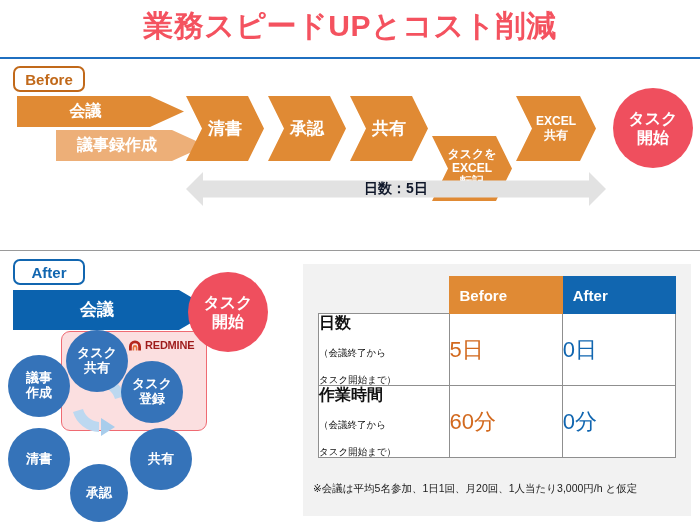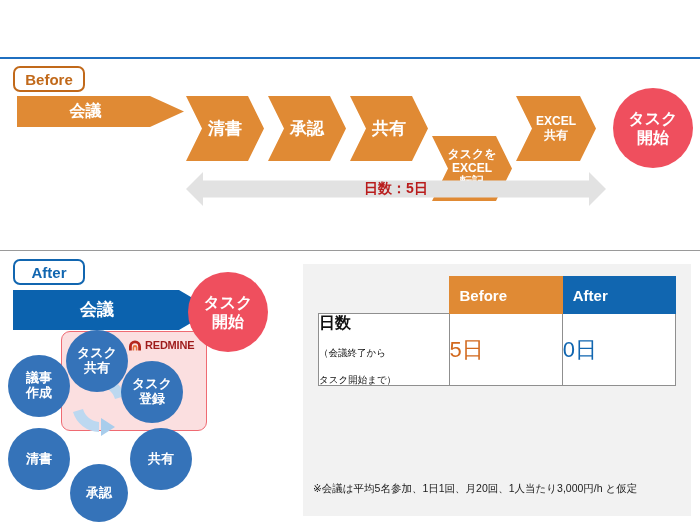--- a/index.html
+++ b/index.html
@@ -143,21 +143,21 @@
     background: #e2e2e2;
     clip-path: polygon(0 50%, 17px 0, 17px 25%, calc(100% - 17px) 25%, calc(100% - 17px) 0,
                        100% 50%, calc(100% - 17px) 100%, calc(100% - 17px) 75%,
                        17px 75%, 17px 100%);
   }
   .dbl-arrow-label {
     position: absolute;
     left: 186px; top: 172px;
     width: 420px; height: 34px;
     display: flex; align-items: center; justify-content: center;
-    font-size: 14px; font-weight: bold; color: #b91c1c;
+    font-size: 14px; font-weight: bold; color: #0f172a;
   }
   .gray-bar {
     position: absolute;
     left: 198px; top: 214px;
     width: 396px; height: 26px;
     background: #ededed;
     border-radius: 4px;
     display: flex; align-items: center; justify-content: center;
     font-size: 14px; font-weight: bold; color: #1a1a1a;
   }
@@ -283,25 +283,27 @@
     font-size: 10.5px;
     color: #1a1a1a;
     white-space: nowrap;
   }
 </style>
 </head>
 <body>
 
 <div class="slide">
 
+  <div class="title">業務スピードUPとコスト削減</div>
   <div class="title-rule"></div>
 
   <div class="badge badge-before">Before</div>
 
   <div class="penta arrow-long" id="arrow-kaigi">会議</div>
+  <div class="penta arrow-long" id="arrow-gijiroku">議事録作成</div>
 
   <div class="penta chev chev-step" id="chev-seisho">清書</div>
   <div class="penta chev chev-step" id="chev-shounin">承認</div>
   <div class="penta chev chev-step" id="chev-kyouyu">共有</div>
 
   <div class="penta chev chev-step" id="chev-excelten">
     <span>
       <span>タスクを</span><br>
       <span>EXCEL</span><br>
       <span>転記</span>
@@ -384,18 +386,27 @@
     </tr>
     <tr>
       <td class="row-label">
         <div class="lbl-main">日数</div>
         <div class="lbl-sub">（会議終了から</div>
         <div class="lbl-sub">タスク開始まで）</div>
       </td>
       <td class="val val-before">5日</td>
       <td class="val val-after">0日</td>
     </tr>
+    <tr>
+      <td class="row-label">
+        <div class="lbl-main">作業時間</div>
+        <div class="lbl-sub">（会議終了から</div>
+        <div class="lbl-sub">タスク開始まで）</div>
+      </td>
+      <td class="val val-before">60分</td>
+      <td class="val val-after">0分</td>
+    </tr>
   </tbody>
     </table>
 
   <div class="footnote">※会議は平均5名参加、1日1回、月20回、1人当たり3,000円/h と仮定</div>
 
 </div>
 
 </body></html>

